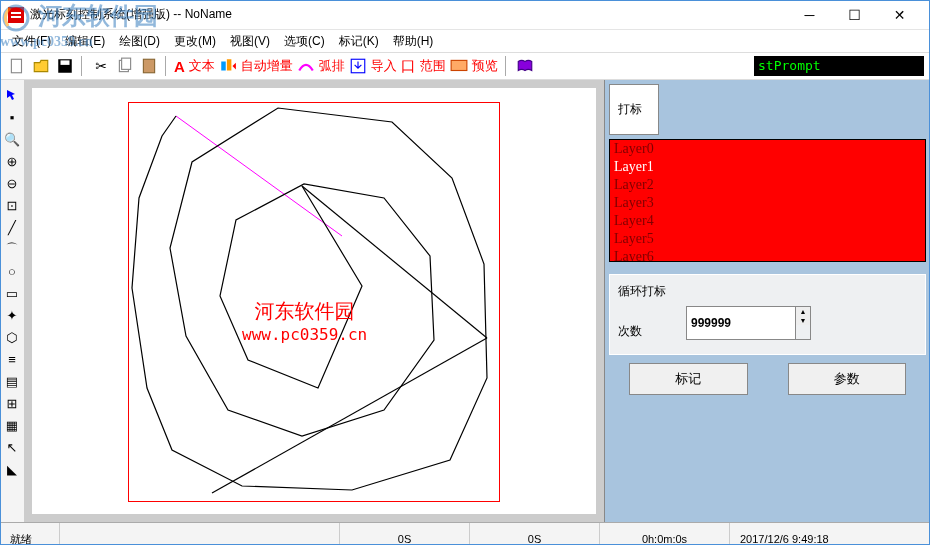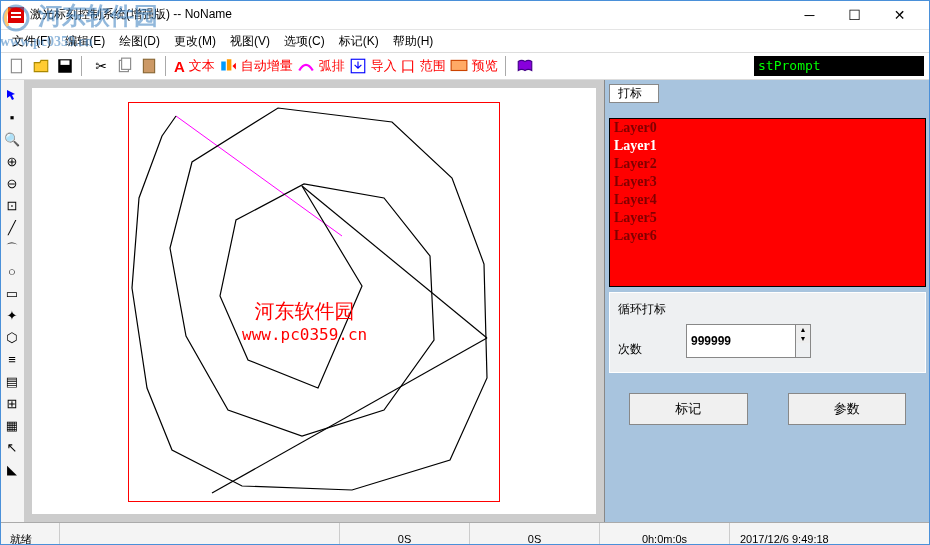--- a/index.html
+++ b/index.html
@@ -22,33 +22,33 @@
 .lefttools .lt { width: 18px; height: 18px; display: flex; align-items: center; justify-content: center; font-size: 13px; }
 .canvas-wrap { flex: 0 0 580px; background: #ccc; padding: 8px; position: relative; }
 .canvas { width: 100%; height: 100%; background: #fff; position: relative; }
 .canvas svg { position: absolute; top: 0; left: 0; }
 .watermark1 { position: absolute; top: 0; left: 0; color: #3a7fbf; font-weight: bold; font-size: 24px; opacity: 0.55; font-family: "Microsoft YaHei"; pointer-events:none; z-index:5; }
 .watermark1 .sub { font-size: 14px; color: #3a7fbf; display: block; }
 .watermark1 .logo { display:inline-block; width:32px; height:32px; vertical-align:middle; }
 .watermark2 { position: absolute; top: 210px; left: 210px; color: #f00; font-size: 20px; text-align: center; font-family: SimSun; pointer-events:none; }
 .watermark2 .line2 { font-size: 16px; font-family: monospace; }
 .rpanel { flex: 1; background: #a8c4de; padding: 4px; display: flex; flex-direction: column; border-left: 1px solid #888; }
-.rpanel .tab { width: 50px; background: #fff; border: 1px solid #888; padding: 0 8px; font-size: 12px; margin-bottom: 15px; }
-.rpanel .layers { background: #f00; border: 1px solid #000; height: 169px; overflow: hidden; font-weight: bold; }
+.rpanel .tab { width: 50px; background: #fff; border: 1px solid #888; padding: 16px 8px; font-size: 12px; margin-bottom: 4px; }
+.rpanel .layers { background: #f00; border: 1px solid #000; height: 123px; overflow: hidden; }
 .rpanel .layers .lrow { color: #800000; font-size: 14px; padding: 1px 4px; font-family: SimSun; }
 .rpanel .layers .lrow.sel { background: #f00; color: #fff; }
-.rpanel .group { background: #eef0f2; border: 1px solid #fff; margin-top: 5px; padding: 8px; }
+.rpanel .group { background: #eef0f2; border: 1px solid #fff; margin-top: 12px; padding: 8px; }
 .rpanel .group .gtitle { font-size: 12px; margin-bottom: 6px; color:#000; }
 .rpanel .group .frow { display: flex; align-items: flex-end; margin-bottom: 6px; gap: 8px; }
 .rpanel .group .frow label { width: 60px; font-size: 12px; }
 .rpanel .group .frow .spin { display: flex; }
 .rpanel .group .frow input { width: 110px; height: 20px; border: 1px solid #888; padding: 16px 4px; font-size: 12px; font-weight: bold; }
 .rpanel .group .frow .sbtns { display:flex; flex-direction:column; border:1px solid #888; border-left:none; }
 .rpanel .group .frow .sbtns span { font-size:7px; line-height:9px; width:14px; text-align:center; background:#eee; }
-.rpanel .btnrow { display: flex; gap: 40px; margin-top: 20px; padding: 0 20px; }
+.rpanel .btnrow { display: flex; gap: 40px; margin-top: 8px; padding: 0 20px; }
 .rpanel .btnrow button { flex: 1; height: 32px; background: #f0f0f0; border: 1px solid #888; font-size: 13px; }
 .statusbar { height: 33px; background: #f4f4f4; border-top: 1px solid #aaa; display: flex; align-items: center; font-size: 11px; }
 .statusbar .cell { padding: 0 10px; border-right: 1px solid #ccc; height: 100%; display: flex; align-items: center; }
 .statusbar .cell.grow { flex: 1; }
 .statusbar .cell.w { width: 130px; justify-content:center; }
 .border { position:absolute; inset:0; border:1px solid #4a90d9; pointer-events:none; }
 .canvas .redrect { position:absolute; border:1px solid #f00; }
 </style>
 </head>
 <body>

